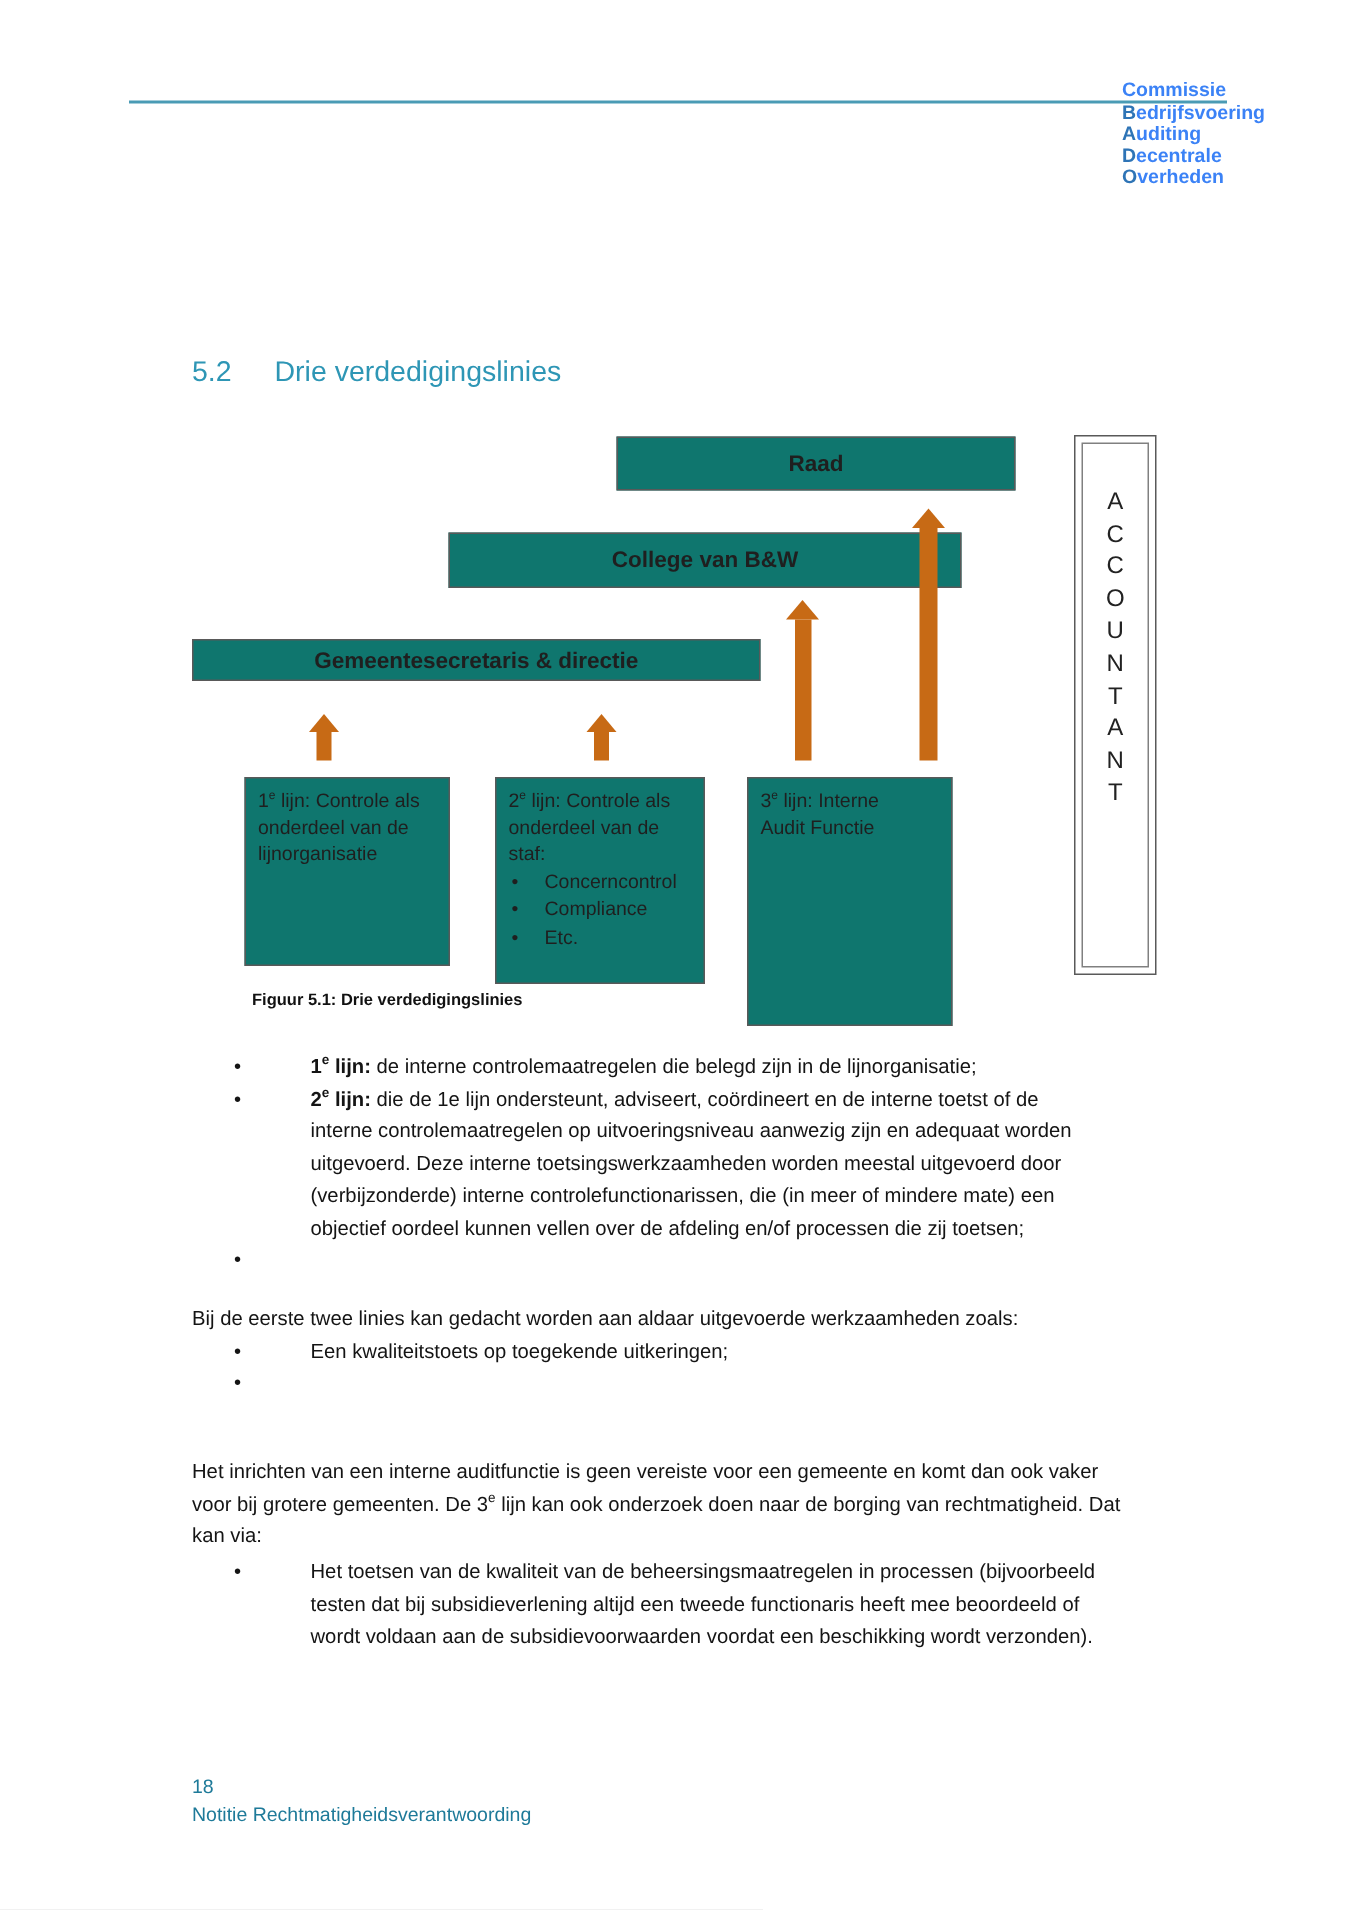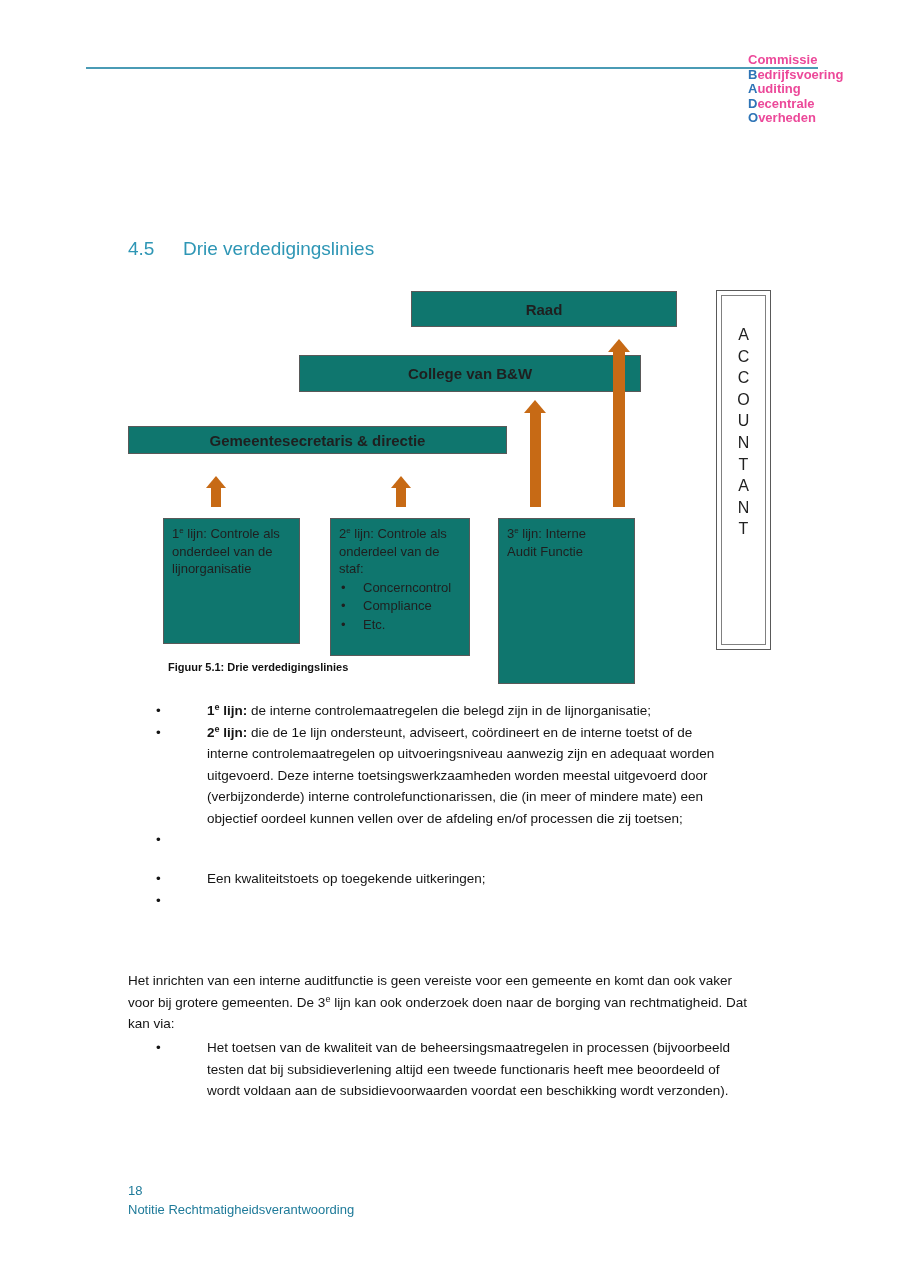--- a/index.html
+++ b/index.html
@@ -4,21 +4,21 @@
 <style>
   html,body{margin:0;padding:0;background:#e8e8e8;}
   .page{
     position:relative;width:900px;height:1273px;background:#ffffff;
     font-family:"Liberation Sans","DejaVu Sans",sans-serif;color:#1a1a1a;
     overflow:hidden;margin:0 auto;
   }
   
   .rule{position:absolute;left:86px;top:67px;width:732px;height:2px;background:#4a9bb5;}
   .logo{position:absolute;left:748px;top:53px;font-size:13px;font-weight:bold;line-height:14.5px;}
-  .logo .lt{color:#ec4899;}
+  .logo .lt{color:#3b82f6;}
   .logo .ini{color:#2e74b6;}
   
   .heading{position:absolute;left:128px;top:238px;font-size:19px;color:#2e96b5;display:flex;}
   .heading .num{width:55px;}
   
   .dbox{position:absolute;border:1.5px solid #595959;box-sizing:border-box;background:#0f766e;}
   .dbox.big{display:flex;align-items:center;justify-content:center;font-size:15px;font-weight:bold;color:#1f1f1f;}
   .dbox.small{font-size:13px;line-height:17.5px;padding:6px 6px 0 8px;color:#1f1f1f;}
   .pre{white-space:pre;}
   .preline{white-space:pre-line;}
@@ -53,21 +53,21 @@
   <div class="rule"></div>
   <div class="logo">
     <div class="lt">Commissie</div>
     <div><span class="ini">B</span><span class="lt">edrijfsvoering</span></div>
     <div><span class="ini">A</span><span class="lt">uditing</span></div>
     <div><span class="ini">D</span><span class="lt">ecentrale</span></div>
     <div><span class="ini">O</span><span class="lt">verheden</span></div>
   </div>
 
   <div class="heading">
-    <span class="num">4.5</span>
+    <span class="num">5.2</span>
     <span>Drie verdedigingslinies</span>
   </div>
 
   <div class="dbox big" style="left:411px;top:291px;width:266px;height:36px;">
     <span>Raad</span>
   </div>
   <div class="dbox big" style="left:299px;top:355px;width:342px;height:37px;">
     <span>College van B&amp;W</span>
   </div>
   <div class="dbox big" style="left:128px;top:426px;width:379px;height:28px;">
@@ -144,20 +144,21 @@
 uitgevoerd. Deze interne toetsingswerkzaamheden worden meestal uitgevoerd door
 (verbijzonderde) interne controlefunctionarissen, die (in meer of mindere mate) een
 objectief oordeel kunnen vellen over de afdeling en/of processen die zij toetsen;</span></span>
     </div>
     <div class="li">
       <span class="blt">•</span>
     </div>
   </div>
 
   <div class="tblock" style="top:868px;">
+    <div class="pre">Bij de eerste twee linies kan gedacht worden aan aldaar uitgevoerde werkzaamheden zoals:</div>
     <div class="li">
       <span class="blt">•</span>
       <span class="btxt pre">Een kwaliteitstoets op toegekende uitkeringen;</span>
     </div>
     <div class="li">
       <span class="blt">•</span>
     </div>
   </div>
 
   <div class="tblock" style="top:970px;">

